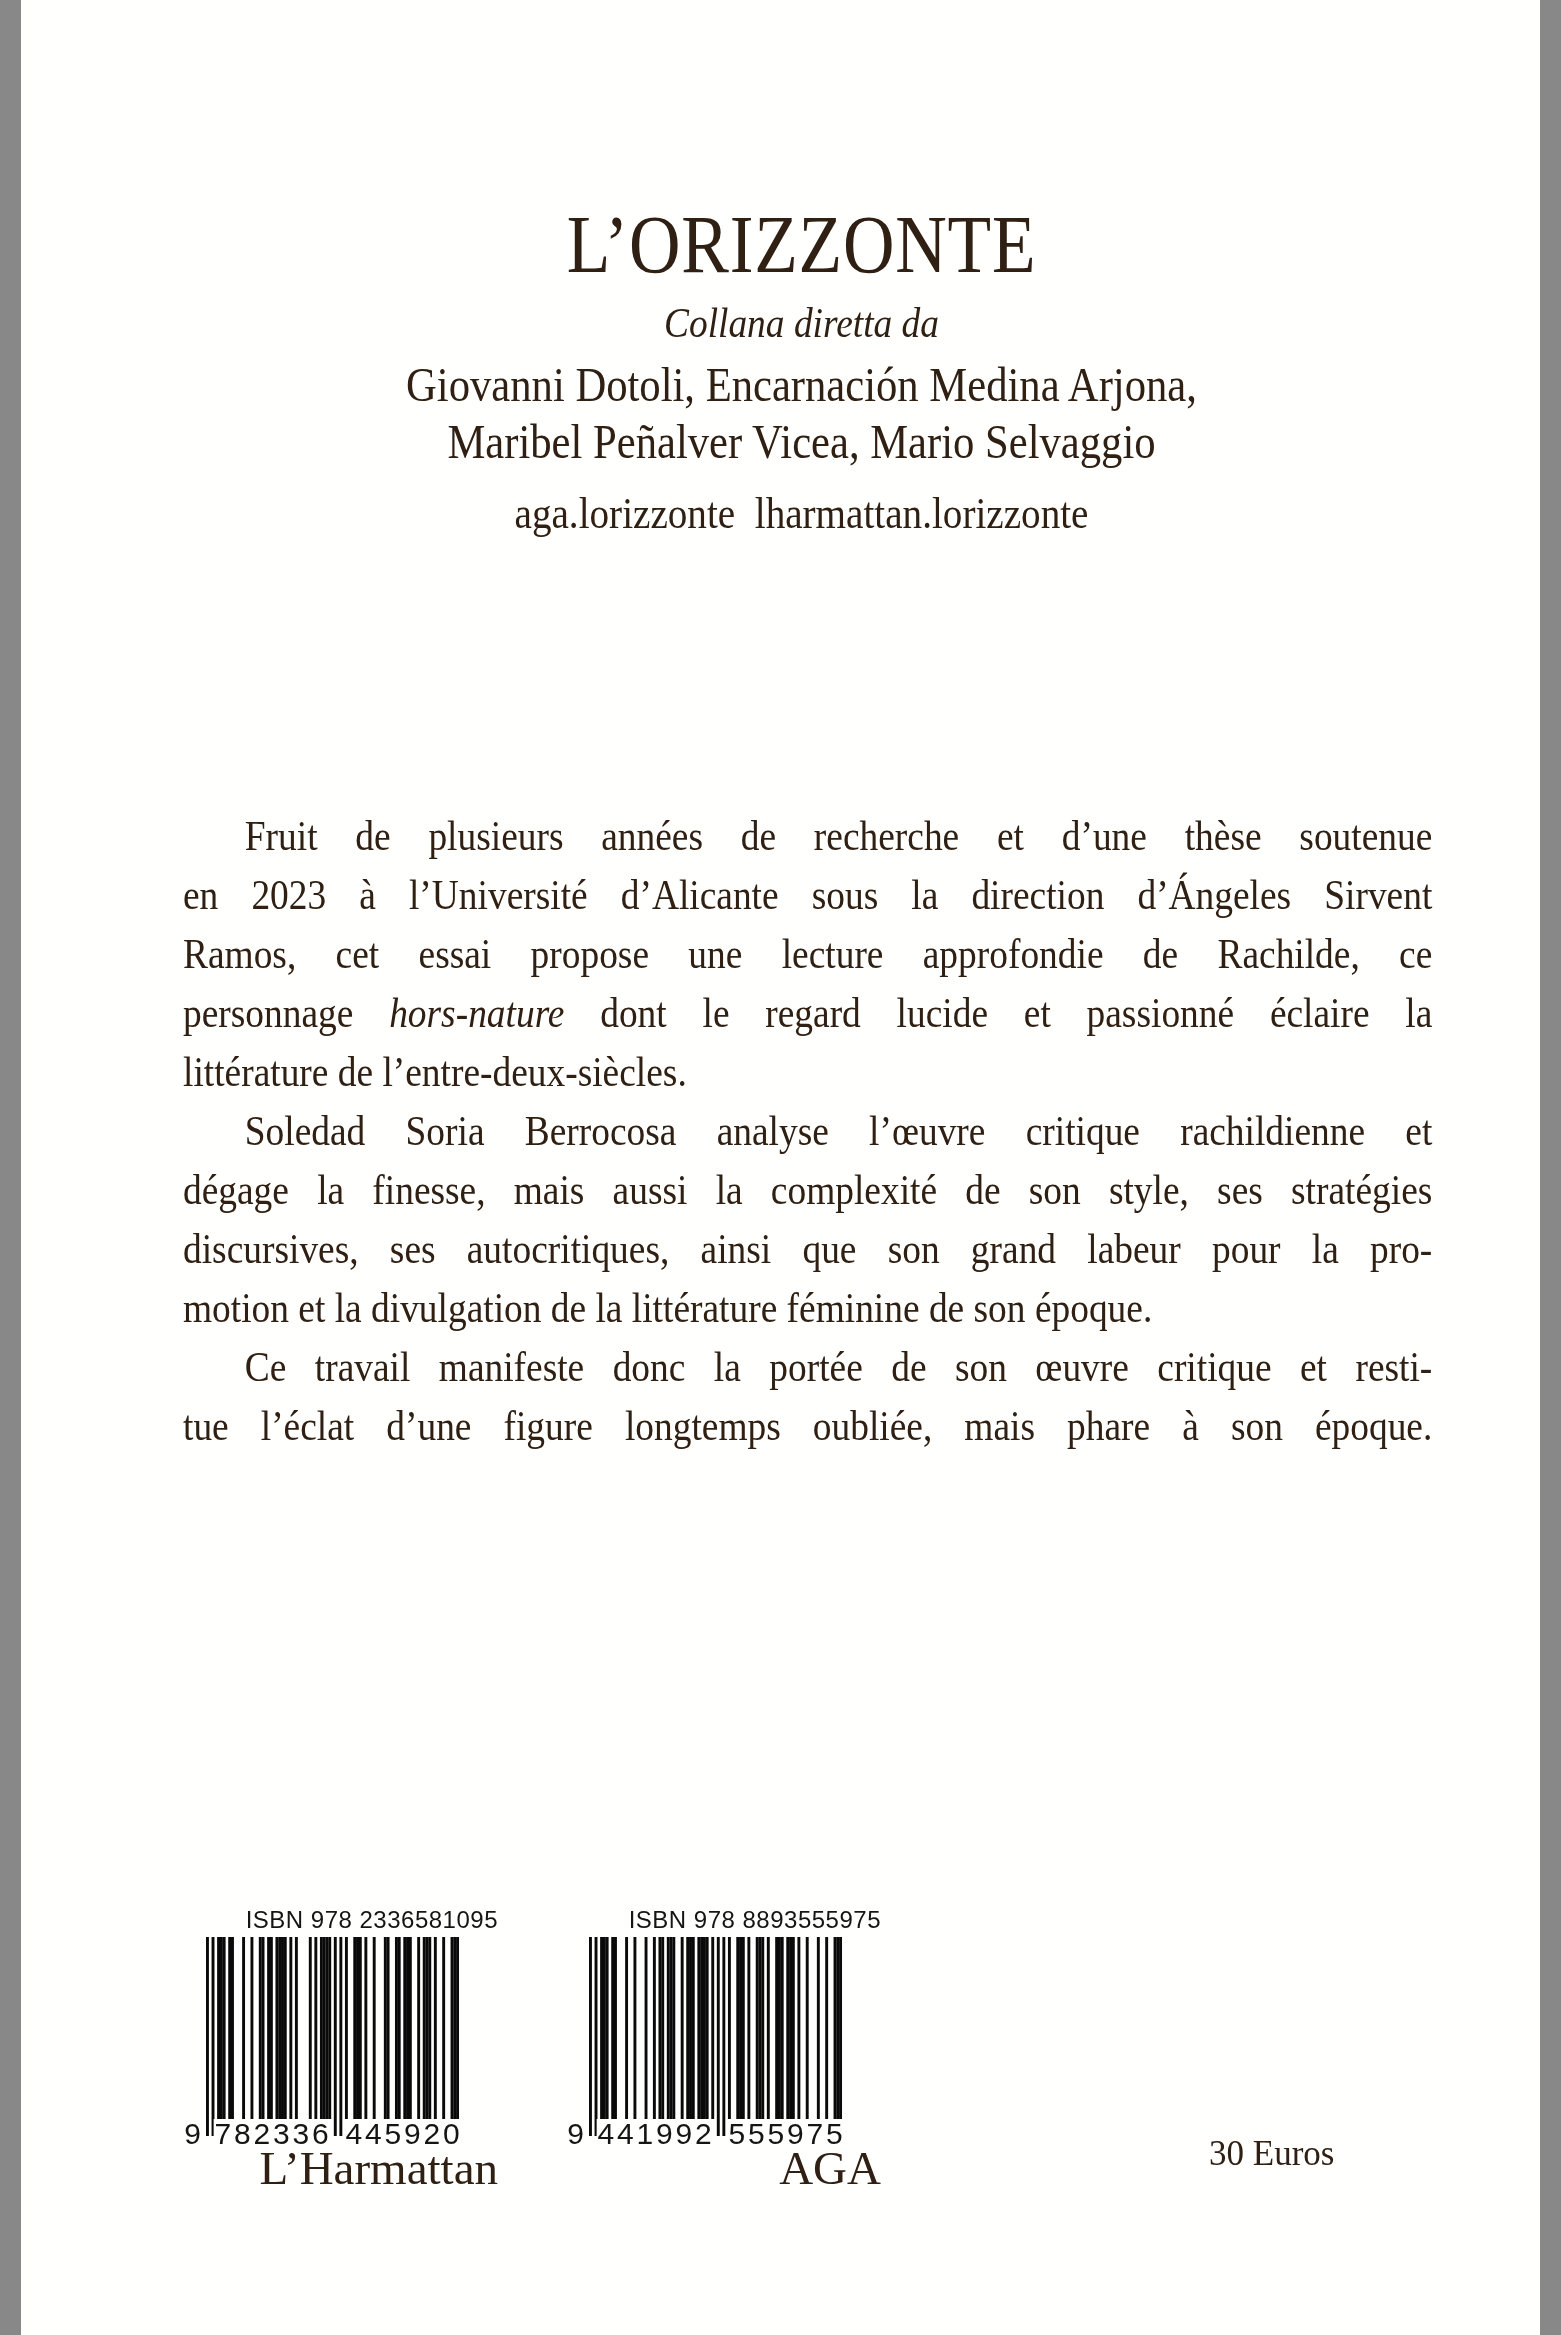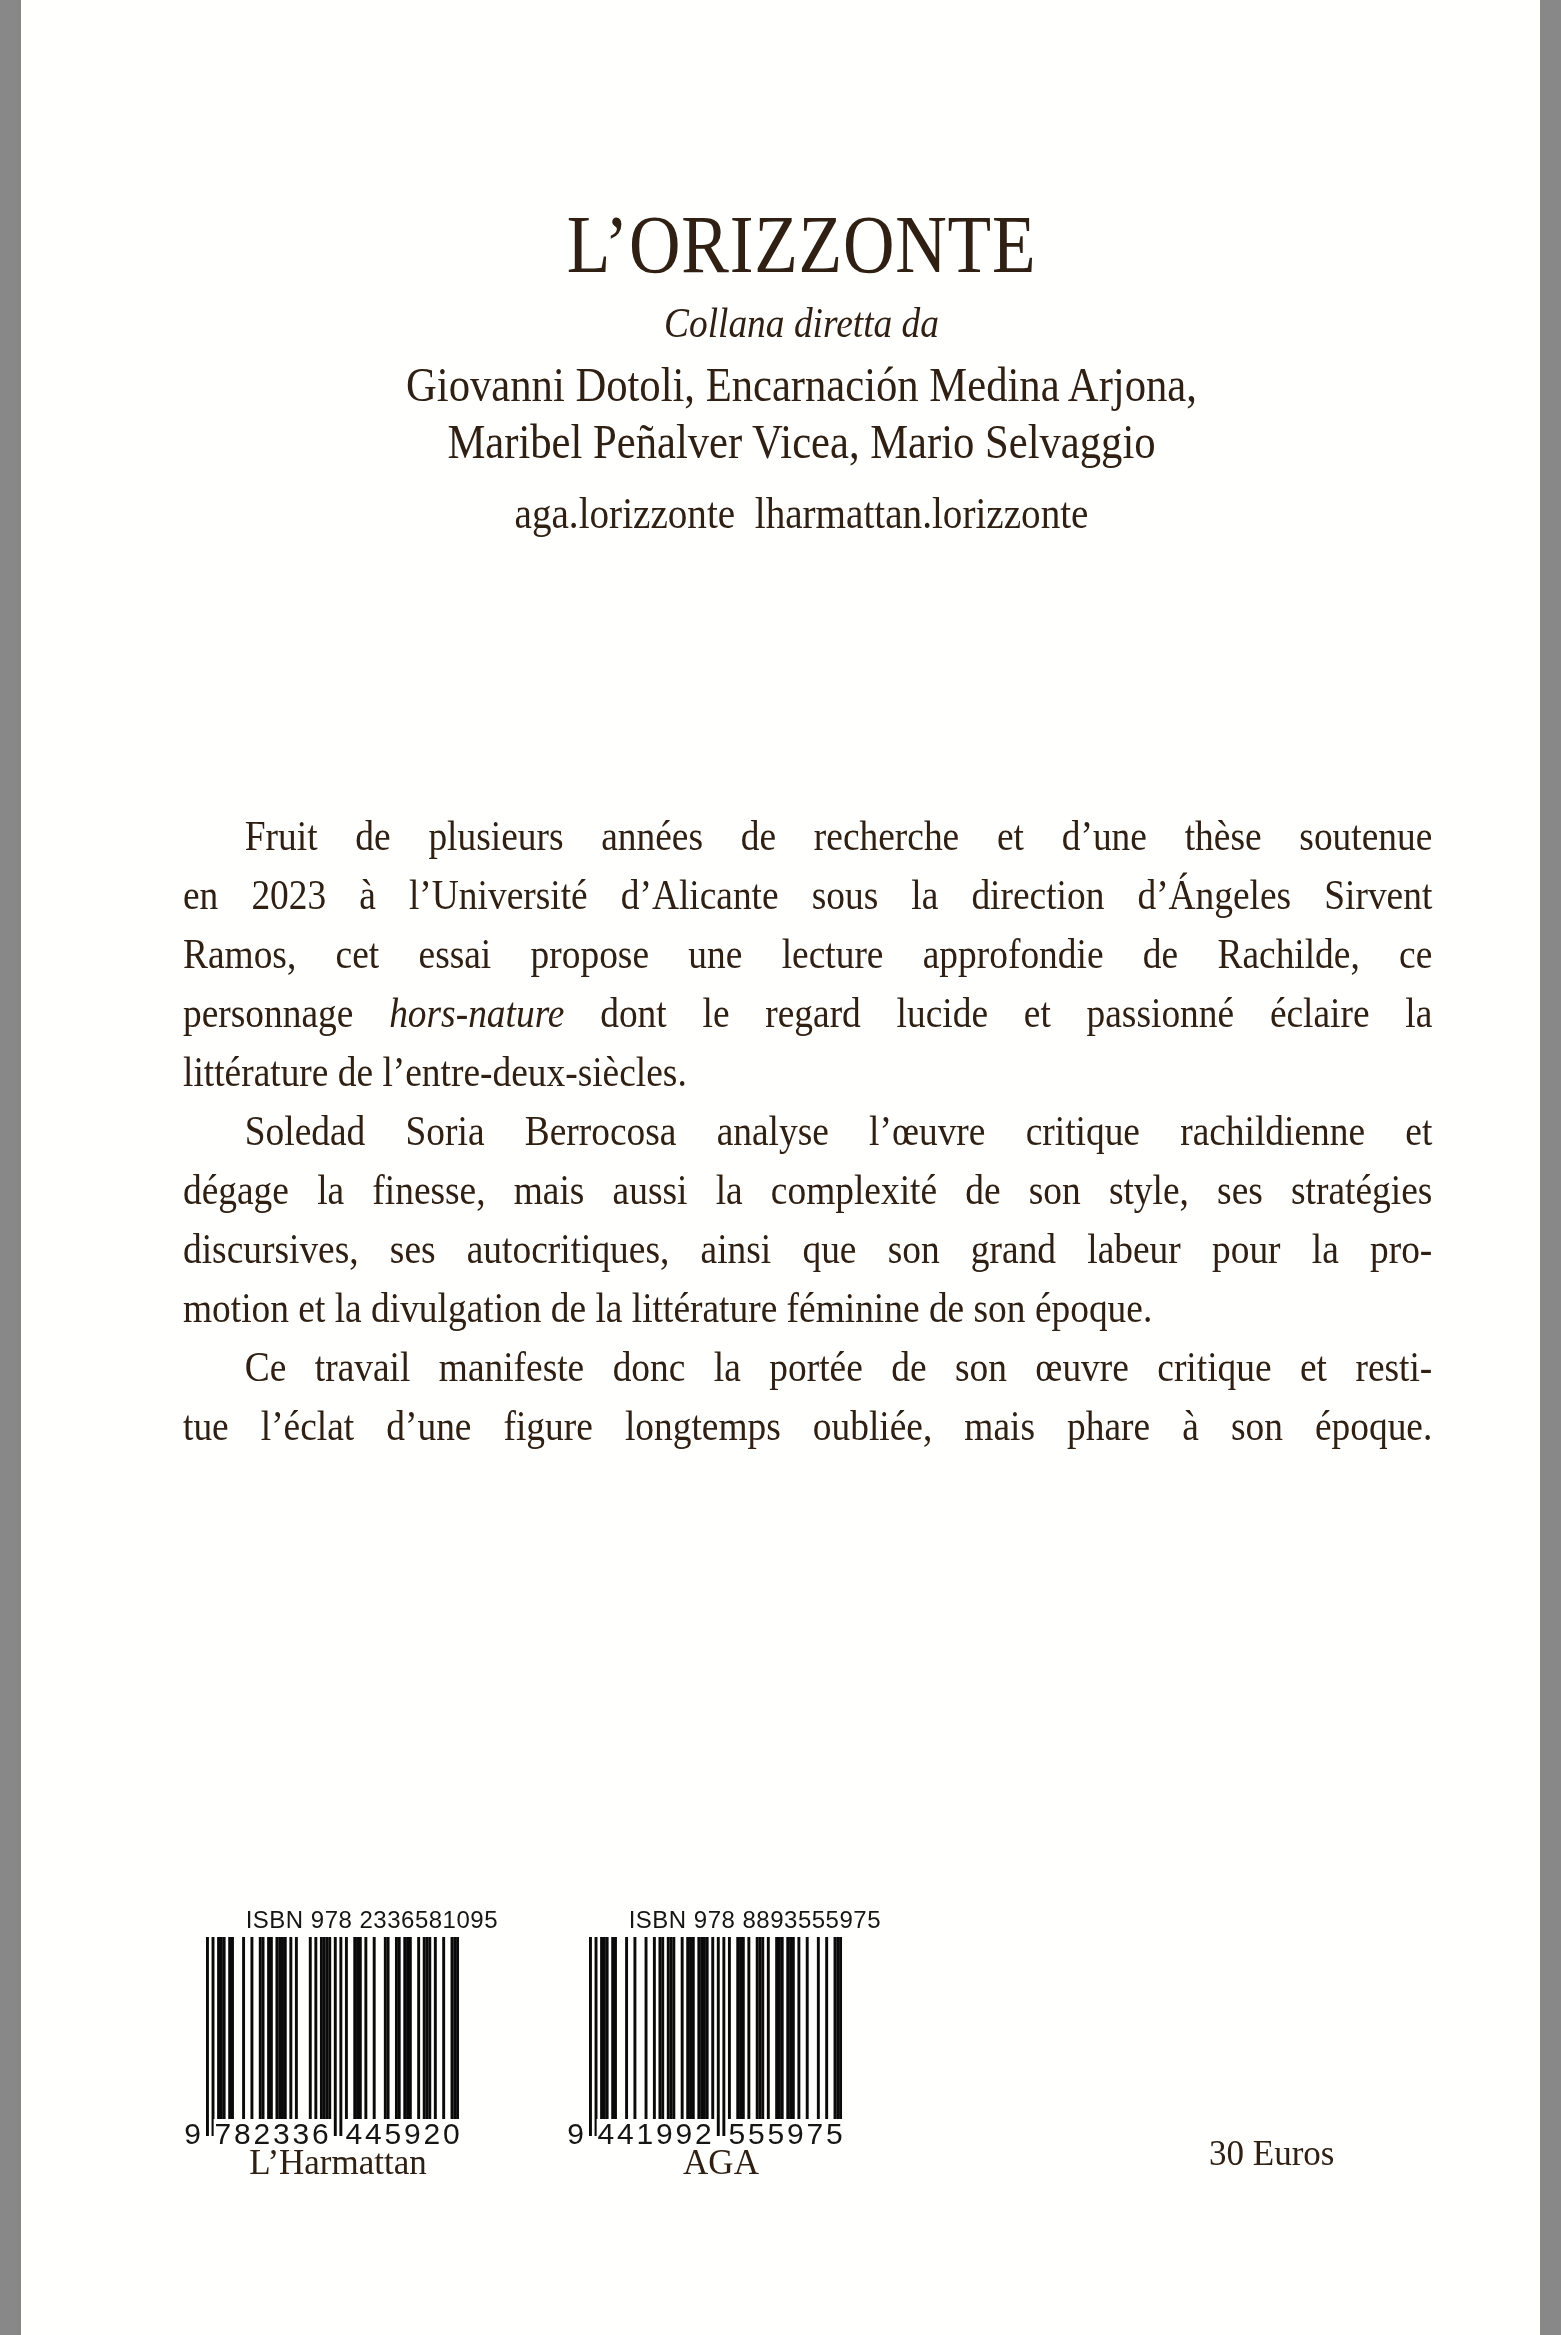--- a/index.html
+++ b/index.html
@@ -33,22 +33,22 @@
   .isbn{position:absolute;top:0;left:0;width:100%;text-align:right;
         font-family:Liberation Sans, sans-serif;font-size:24px;
         letter-spacing:0.5px;color:#151515;line-height:1;}
   .bars{position:absolute;top:29px;left:28px;width:264px;height:199px;}
   .dg{position:absolute;top:211px;transform:translateX(-50%);
       font-family:"Liberation Sans",sans-serif;font-size:30px;letter-spacing:2.8px;
       color:#151515;line-height:1;background:#fffffe;padding:0 0.9px;}
   .d0{left:16px;}
   .d1{left:95px;}
   .d2{left:226px;}
-  .pub{position:absolute;top:237px;left:0;width:100%;text-align:center;
-       font-size:35px;line-height:1;color:#2f2013;font-family:Liberation Serif, serif;}
+  .pub{position:absolute;top:237px;left:0;width:100%;text-align:right;
+       font-size:47px;line-height:1;color:#2f2013;font-family:Liberation Serif, serif;}
   
   .price{position:absolute;left:1188px;top:2136px;font-size:35px;line-height:1;}
 </style>
 </head>
 <body>
 
 <div class="page">
 
   <div class="head">
     <div class="hline series-title">L’ORIZZONTE</div>

